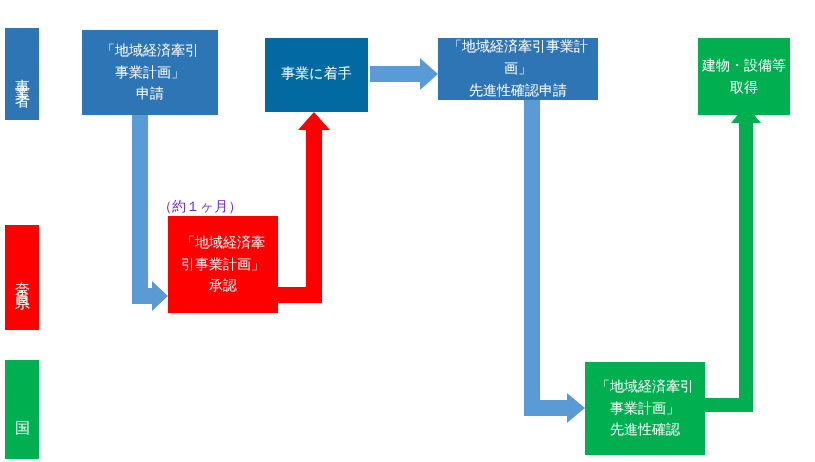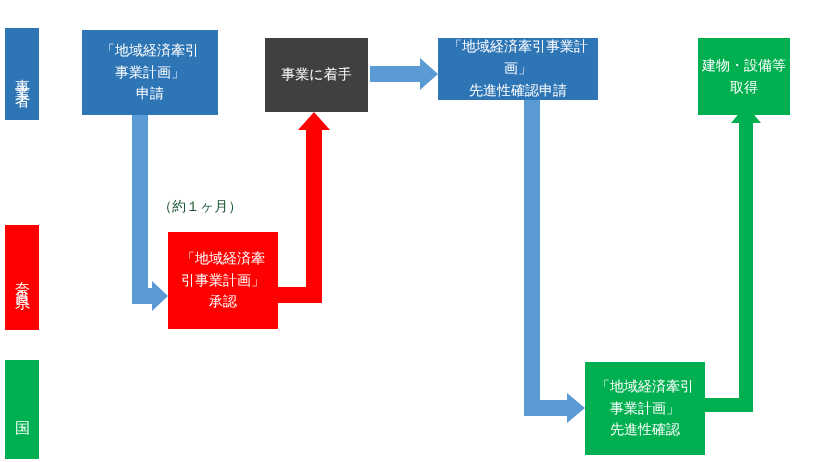--- a/index.html
+++ b/index.html
@@ -46,34 +46,34 @@
     font-size: 15px;
     writing-mode: vertical-rl;
     letter-spacing: 7px;
     box-sizing: border-box;
     padding-top: 6px;
   }
 
   .note {
     position: absolute;
     z-index: 1;
-    color: #14532d;
+    color: #6d28d9;
     font-size: 14px;
   }
 
   
   #lane-business   { left: 5px;   top: 28px;  width: 34px;  height: 92px; }
   #lane-nara       { left: 5px;   top: 225px; width: 34px;  height: 105px; }
   #lane-national   { left: 5px;   top: 360px; width: 34px;  height: 99px; }
 
   #node-apply      { left: 82px;  top: 30px;  width: 136px; height: 85px; }
   #node-start      { left: 265px; top: 38px;  width: 103px; height: 74px; }
   #node-check-app  { left: 438px; top: 38px;  width: 160px; height: 62px; }
   #node-acquire    { left: 698px; top: 38px;  width: 92px;  height: 77px; }
-  #node-approve    { left: 168px; top: 232px; width: 110px; height: 97px; }
+  #node-approve    { left: 168px; top: 216px; width: 110px; height: 97px; }
   #node-check      { left: 585px; top: 362px; width: 120px; height: 93px; }
 
   #note-duration   { left: 158px; top: 198px; }
 </style>
 </head>
 <body>
 
 <div class="canvas">
 
   <svg class="arrows" viewBox="0 0 815 462" xmlns="http://www.w3.org/2000/svg">
@@ -92,21 +92,21 @@
   <div class="lane" id="lane-business" style="background-color: rgb(46, 117, 182);">事業者</div>
 
   <div class="lane" id="lane-nara" style="background-color: rgb(255, 0, 0);">奈良県</div>
 
   <div class="lane" id="lane-national" style="background-color: rgb(0, 176, 80);">国</div>
 
   <div class="node" id="node-apply" style="background-color: rgb(46, 117, 182);">「地域経済牽引
 事業計画」
 申請</div>
 
-  <div class="node" id="node-start" style="background-color: #404040;">事業に着手</div>
+  <div class="node" id="node-start" style="background-color: #0369a1; font-family: Liberation Mono, monospace;">事業に着手</div>
 
   <div class="node" id="node-check-app" style="background-color: rgb(46, 117, 182);">「地域経済牽引事業計画」
 先進性確認申請</div>
 
   <div class="node" id="node-acquire" style="background-color: rgb(0, 176, 80);">建物・設備等
 取得</div>
 
   <div class="node" id="node-approve" style="background-color: rgb(255, 0, 0);">「地域経済牽
 引事業計画」
 承認</div>

